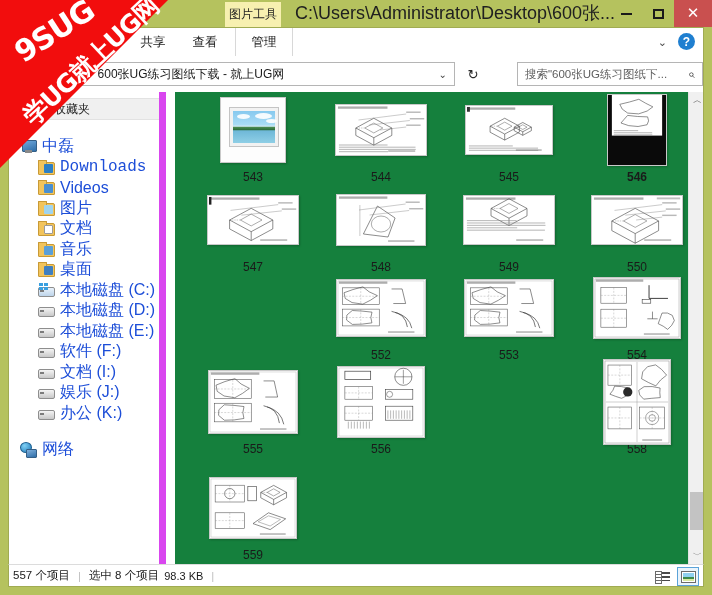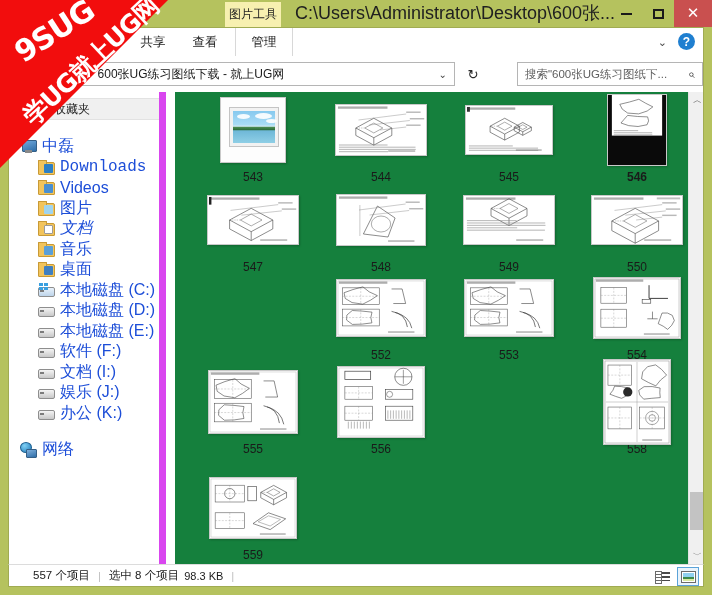--- a/index.html
+++ b/index.html
@@ -276,21 +276,21 @@
 
   
   #statusbar {
     position: absolute; left: 8px; top: 564px;
     width: 696px; height: 23px;
     background: #ffffff;
     border: 1px solid #a0ab52; border-top: 1px solid #dcdcdc;
     display: flex; align-items: center;
   }
   .st-text { font-size: 11.5px; color: #1a1a1a; white-space: nowrap; }
-  #st-count { margin-left: 24px; text-align: right; }
+  #st-count { margin-left: 4px; text-align: right; }
   #st-div { margin: 0 8px; color: #c0c0c0; }
   #st-sel { }
   #st-size { margin-left: 5px; font-size: 11px; }
   #st-div2 { margin-left: 8px; color: #c0c0c0; }
   .view-btn {
     position: absolute; top: 2px; width: 22px; height: 19px;
     display: flex; align-items: center; justify-content: center;
   }
   #vb-details { right: 30px; }
   #vb-icons { right: 4px; border: 1px solid #5ba3d8; background: #eaf4fc; }
@@ -431,21 +431,21 @@
               <i class="badge bvd"></i>
             </span>
             <span>Videos</span>
           </div>
           <div class="nav-item" style="left: 28px; top: 105.5px;">
             <span class="ic ic-fold">
               <i class="badge bpic"></i>
             </span>
             <span>图片</span>
           </div>
-          <div class="nav-item" style="left: 28px; top: 126px; font-style: italic;">
+          <div class="nav-item" style="left: 28px; top: 126px;">
             <span class="ic ic-fold">
               <i class="badge bdoc"></i>
             </span>
             <span>文档</span>
           </div>
           <div class="nav-item" style="left: 28px; top: 146.5px;">
             <span class="ic ic-fold">
               <i class="badge bmus"></i>
             </span>
             <span>音乐</span>

